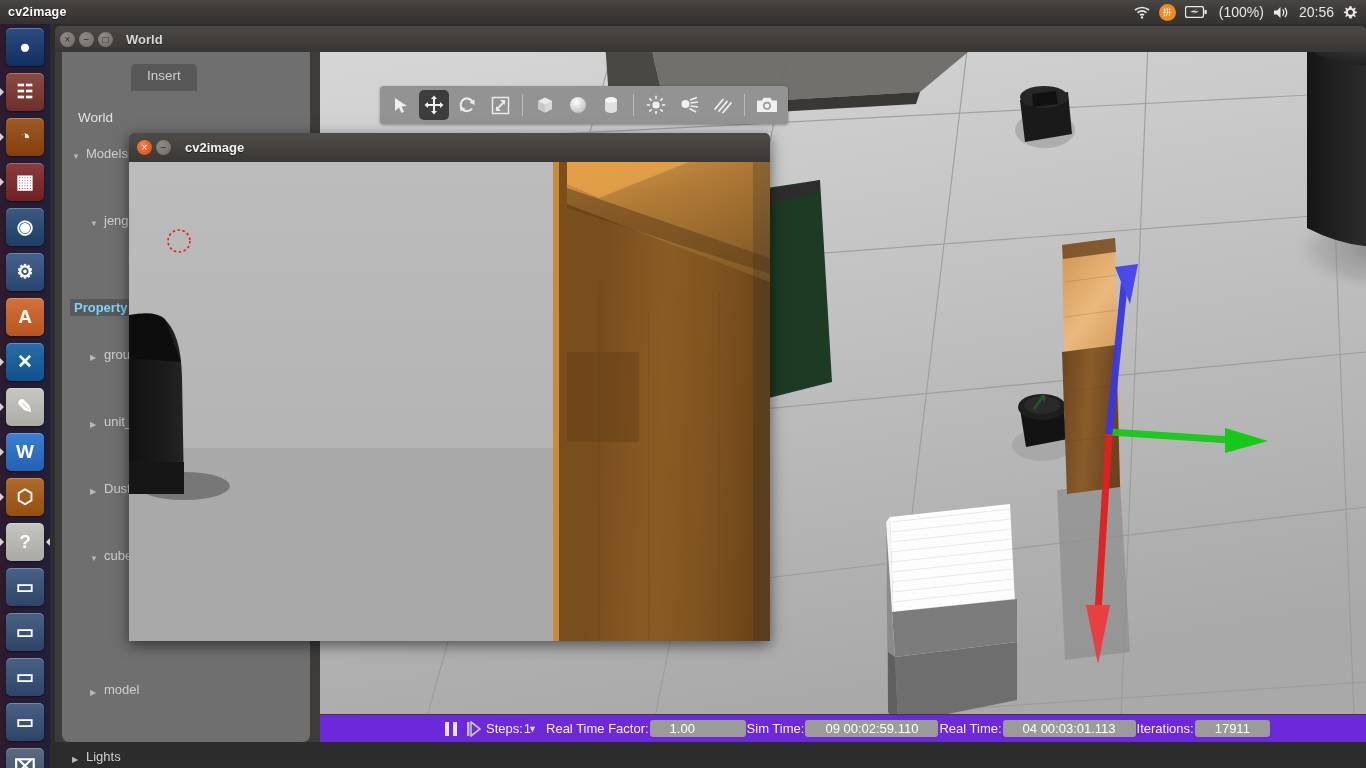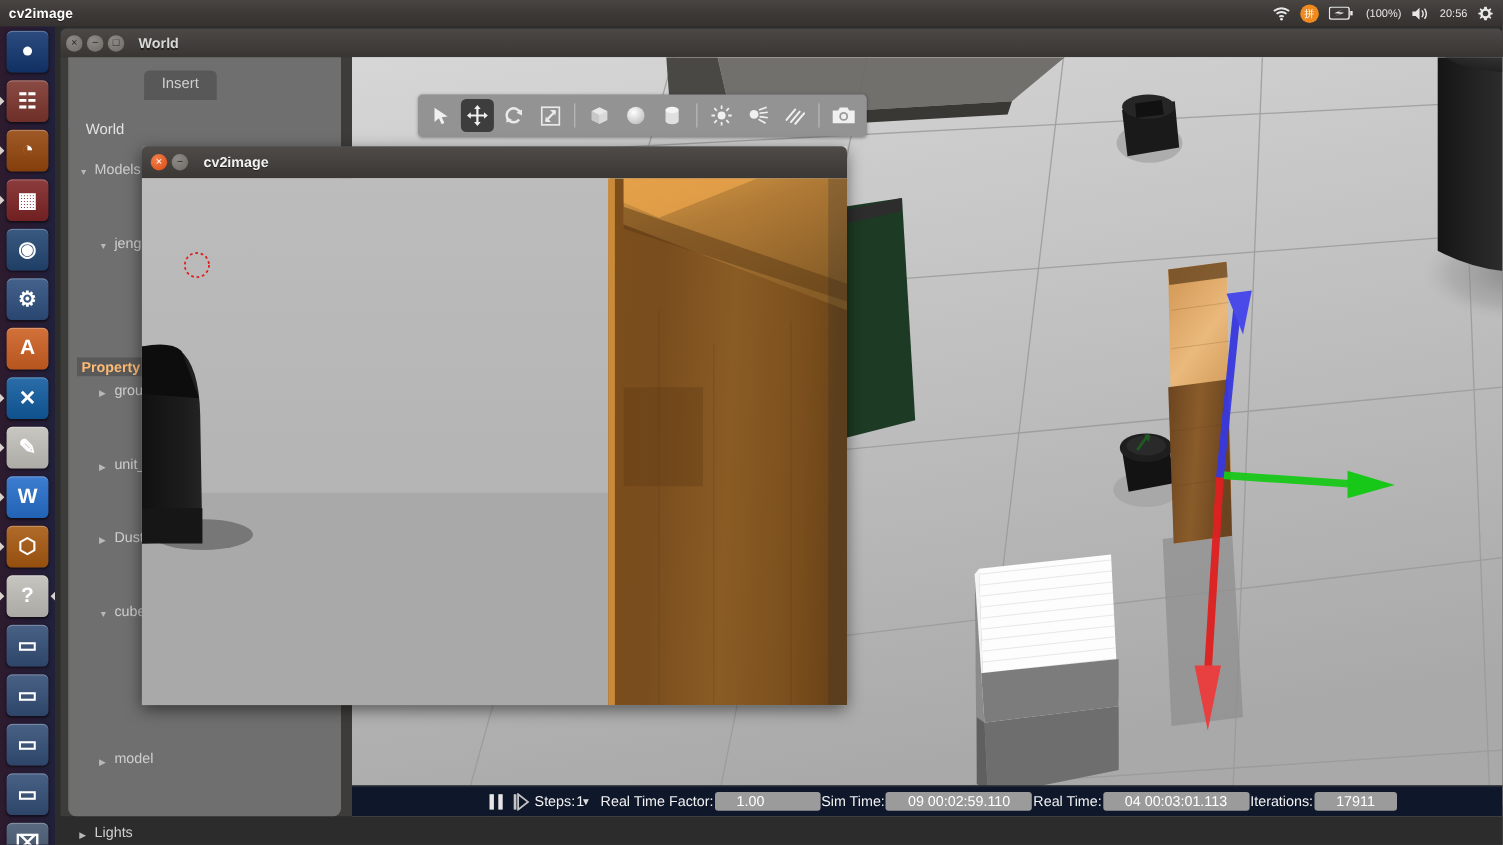--- a/index.html
+++ b/index.html
@@ -16,21 +16,21 @@
     position: absolute; left: 0; top: 0; width: 1366px; height: 24px;
     background: linear-gradient(to bottom, #484543 0%, #3c3936 50%, #353230 100%);
     display: flex; align-items: center;
     color: #ffffff; font-size: 12.5px; z-index: 60;
   }
   #top-panel .app-title {
     margin-left: 8px; font-weight: bold; color: #fff;
     text-shadow: 0 1px 0 rgba(0,0,0,.6); letter-spacing: .2px;
   }
   #indicators { margin-left: auto; display: flex; align-items: center; gap: 9px; padding-right: 8px; }
-  #indicators .ind { display: flex; align-items: center; color: #e8e8e8; font-size: 10px; }
+  #indicators .ind { display: flex; align-items: center; color: #e8e8e8; font-size: 14px; }
   .battery-pct { margin-left: 3px; }
 
   
   #launcher {
     position: absolute; left: 0; top: 24px; width: 50px; height: 744px;
     background: linear-gradient(to right, #2d1b2e 0%, #281b33 40%, #21203a 100%);
     background-color: #2b1f38;
     z-index: 55;
     overflow: hidden;
   }
@@ -86,21 +86,21 @@
   }
   .gz-tab.active { background: #6f6f6f; color: #e3e3e3; margin-top: 42px; }
   #gz-tree { position: absolute; left: 10px; top: 42px; width: 230px; font-size: 13px; color: #cfcfcf; }
   .tree-row { display: flex; align-items: flex-end; height: 19px; white-space: nowrap; margin-top: 48px; }
   .tree-arrow { width: 14px; font-size: 8px; color: #b8b8b8; display: inline-block; }
   .tree-arrow.open::before { content: "\25BC"; }
   .tree-arrow.closed::before { content: "\25B6"; }
   .tree-arrow.blank::before { content: ""; }
   #gz-property {
     position: absolute; left: 8px; top: 247px; font-size: 13px;
-    color: #fdba74; font-weight: bold; background: #595959; padding: 1px 4px; margin-top: 26px;
+    color: #7dd3fc; font-weight: bold; background: #595959; padding: 1px 4px;
   }
 
   
   #viewport {
     position: absolute; left: 265px; top: 0px; width: 1046px; height: 690px;
     overflow: hidden;
     background: #b0b0b0;
   }
   #floor {
     position: absolute; left: -120px; top: -40px; width: 1300px; height: 720px;
@@ -116,21 +116,21 @@
     box-shadow: 0 1px 3px rgba(0,0,0,.35); z-index: 5;
   }
   .tb-btn { width: 30px; height: 30px; border-radius: 5px;
             display: flex; align-items: center; justify-content: center; }
   .tb-btn.active { background: #3d3d3d; }
   .tb-sep { width: 1px; height: 22px; background: #bdbdbd; margin: 0 4px; }
 
   
   #gz-statusbar {
     position: absolute; left: 265px; bottom: 0; width: 1046px; height: 28px;
-    background: #0f172a; display: flex; align-items: center;
+    background: #6d28d9; display: flex; align-items: center;
     font-size: 13px; color: #efefef; padding-left: 120px; gap: 1px;
     border-top: 1px solid #3a3a3a;
   }
   .sb-label { color: #f2f2f2; }
   .sb-field { background: #9b9b9b; border-radius: 3px; padding: 1px 20px; color: #fff; min-width: 40px; }
   .sb-field.wide { min-width: 96px; }
   .sb-icon { display: flex; align-items: center; justify-content: center; width: 22px; }
 
   
   #cv2-window {

